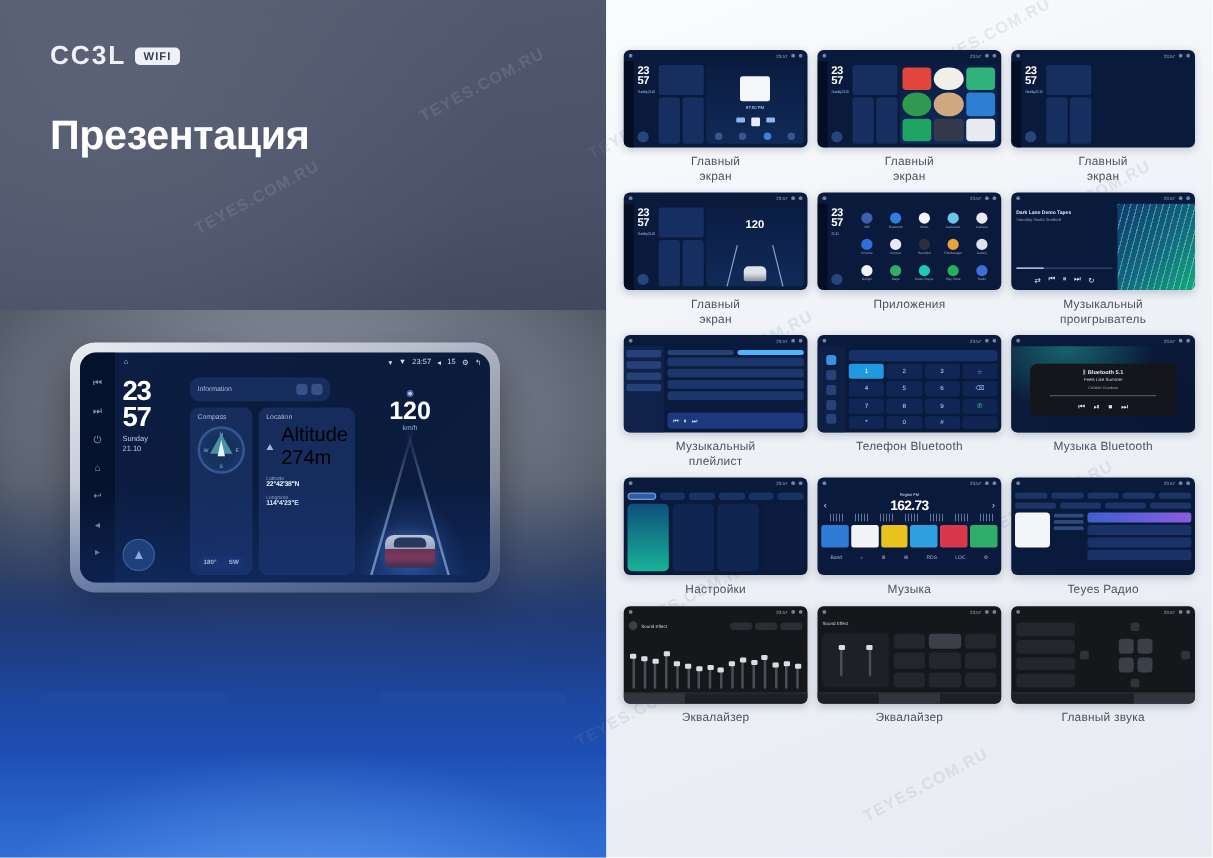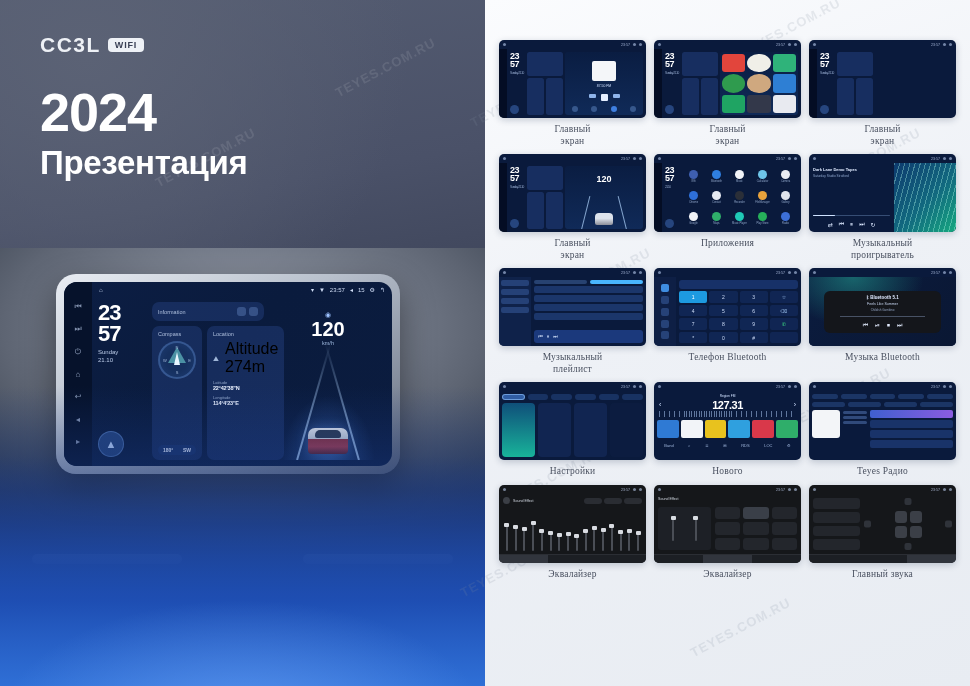--- a/index.html
+++ b/index.html
@@ -208,21 +208,21 @@
   .thumb.dark{ background:#15171a; }
   .thumb .tsb{
     position:absolute; left:0; right:0; top:0; height:9px;
     display:flex; align-items:center; padding:0 4px; gap:3px;
   }
   .tsb .dot{ width:3px;height:3px;border-radius:50%; background:rgba(200,220,255,.55);}
   .tsb .sp{ flex:1; }
   .tsb .txt{ font-size:3.6px; color:rgba(205,222,255,.75); }
   .caption{
     margin-top:6px; text-align:center; color:#4a5160; font-size:9.5px; line-height:1.22;
-    font-weight:400; letter-spacing:.2px;font-family:Liberation Serif, serif;
+    font-weight:400; letter-spacing:.2px;
   }
 
   
   .mini{ position:absolute; inset:9px 0 0 0; display:flex; }
   .mrail{ width:8px; background:rgba(3,12,32,.85); }
   .mbody{ flex:1; display:flex; gap:2px; padding:3px; min-width:0;}
   .mclock{ color:#fff; font-size:9px; font-weight:700; line-height:.92; letter-spacing:-.5px;}
   .mclock small{ display:block; color:#93a8cb; font-size:3.2px; font-weight:400; margin-top:2px; line-height:1.3;}
   .mcol1{ width:15px; display:flex; flex-direction:column; justify-content:space-between;}
   .mfab{ width:9px;height:9px;border-radius:50%; background:rgba(80,135,225,.4); margin-bottom:1px;}
@@ -362,21 +362,20 @@
     <div class="wm light" style="left:30px; top:470px;">TEYES.COM.RU</div>
     <div class="wm light" style="left:250px; top:420px;">TEYES.COM.RU</div>
     <div class="wm light" style="left:120px; top:620px;">TEYES.COM.RU</div>
 
     <div class="logo-row">
       <span class="logo-text">CC3L</span>
       <span class="wifi-badge">WIFI</span>
     </div>
 
     <div class="headline">
-      <div class="year">2024</div>
       <div class="l1">Презентация</div>
     </div>
 
     <div class="dash">
       <div class="dash-pad"></div>
       <div class="vent" style="left:40px; bottom:122px; width:150px;"></div>
       <div class="vent" style="right:40px; bottom:122px; width:150px;"></div>
       <div class="dash-lowerpad"></div>
 
       <div class="screen-frame">
@@ -938,21 +937,21 @@
         <div class="thumb">
           <div class="tsb">
               <span class="dot"></span>
               <span class="sp"></span>
               <span class="txt">23:57</span>
               <span class="dot"></span>
               <span class="dot"></span>
             </div>
           <div class="mini" style="flex-direction:column">
             <div class="rad-top">Region FM</div>
-            <div class="rad-freq" style="text-align:center">127.31</div>
+            <div class="rad-freq" style="text-align:center">162.73</div>
             <div class="rad-arrows">
               <span>‹</span>
               <span>›</span>
             </div>
             <div class="rad-scale"></div>
             <div class="rad-presets">
               <i style="background:#2f7ad4"></i>
               <i style="background:#f2f4f8"></i>
               <i style="background:#e8c21e"></i>
               <i style="background:#2fa0df"></i>
@@ -964,21 +963,21 @@
               <span>⌕</span>
               <span>≣</span>
               <span>⊞</span>
               <span>RDS</span>
               <span>LOC</span>
               <span>⚙</span>
             </div>
           </div>
         </div>
         <div class="caption">
-          <span>Нового</span>
+          <span>Музыка</span>
         </div>
       </div>
 
       <div class="cell">
         <div class="thumb">
           <div class="tsb">
               <span class="dot"></span>
               <span class="sp"></span>
               <span class="txt">23:57</span>
               <span class="dot"></span>

